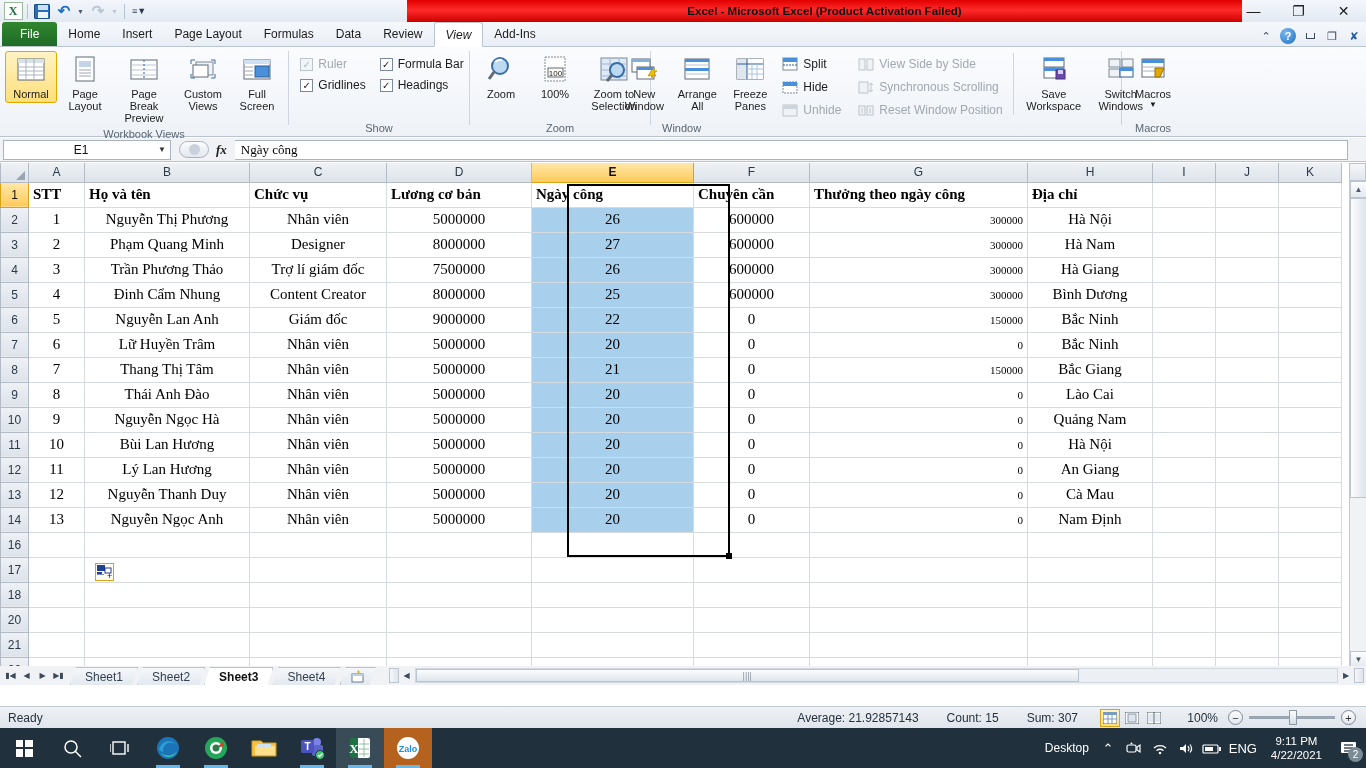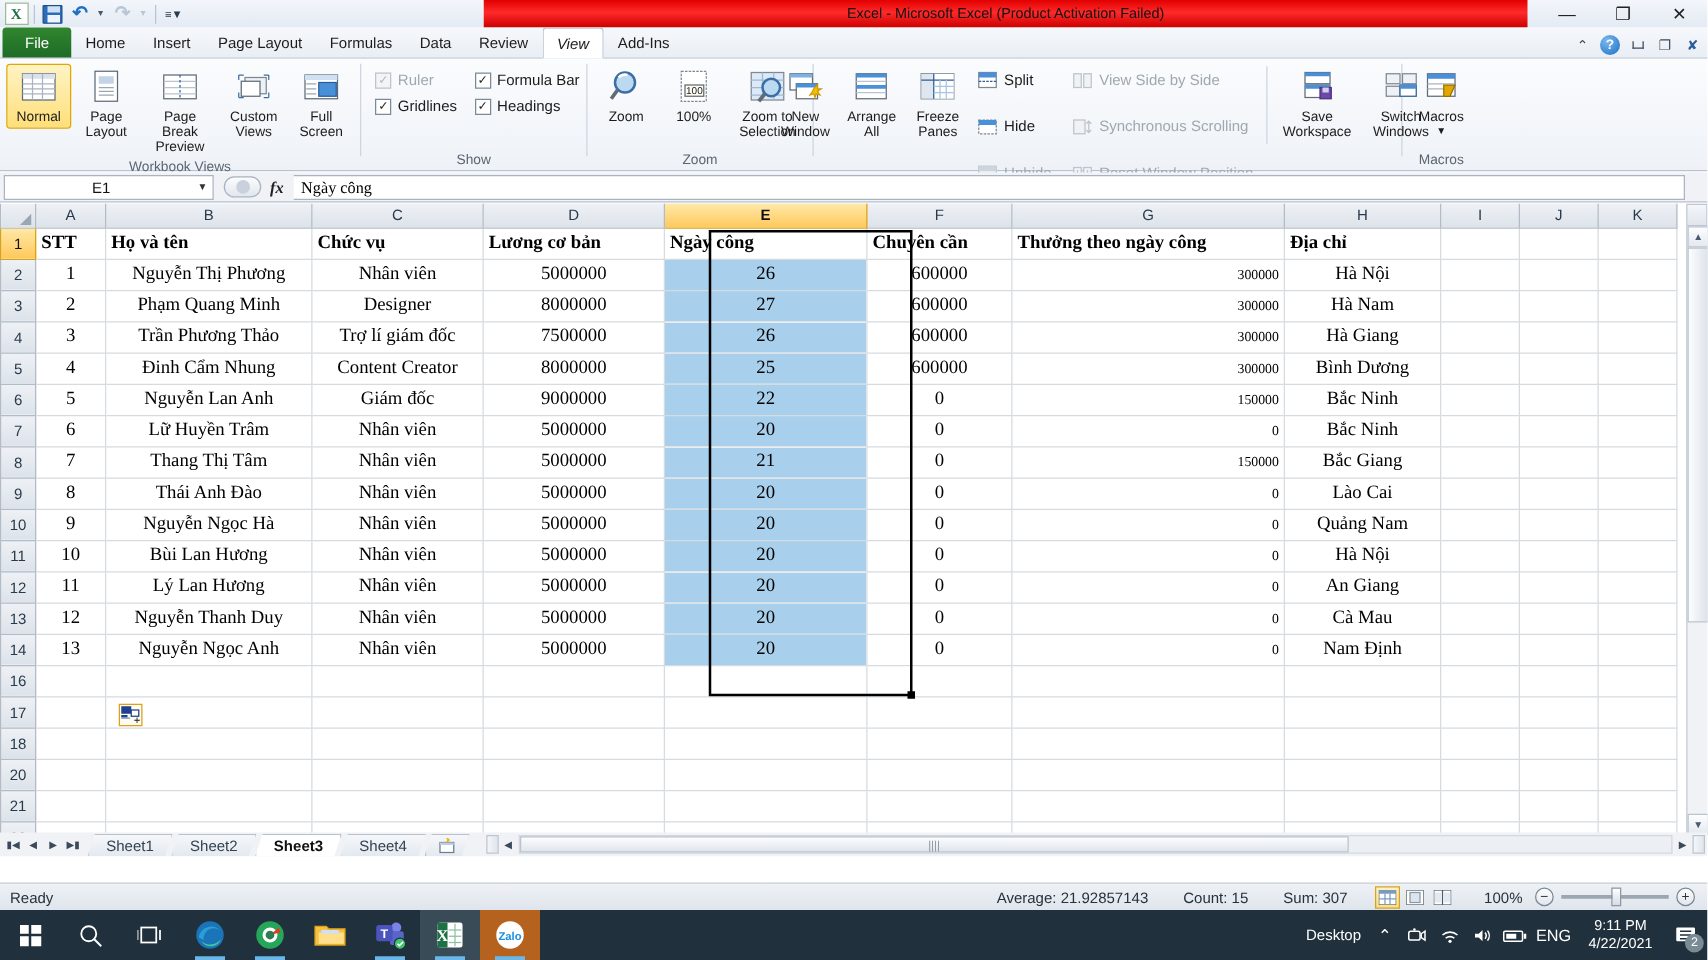--- a/index.html
+++ b/index.html
@@ -34,24 +34,25 @@
     position: relative; border-radius: 1px;
   }
   .save-ico::before { content:''; position:absolute; left:3px; top:0; width:10px; height:5px; background:#cfe0f2; }
   .save-ico::after  { content:''; position:absolute; left:3px; bottom:0; width:10px; height:6px; background:#eef4fb; }
   .arrow-undo, .arrow-redo {
     font-size: 15px; color: #1f6fc4; line-height: 14px; font-weight: bold;
   }
   .arrow-redo { color: #b9c6d4; }
   .tiny-dd { font-size: 7px; color: #4a5a6a; margin-left: -1px; }
   .title-red {
-    position: absolute; left: 387px; top: 0; width: 835px; height: 22px;
+    position: absolute; left: 407px; top: 0; width: 835px; height: 22px;
     background: linear-gradient(to bottom, #e10000, #ff2a2a 45%, #cc0000);
     color: #111; font-size: 11.5px; display: flex; align-items: center; justify-content: center;
     white-space: nowrap;
+    font-weight: bold;
   }
   .wbtns { position: absolute; right: 0; top: 0; display: flex; height: 22px; }
   .wbtn {
     width: 45px; height: 22px; display: flex; align-items: center; justify-content: center;
     font-size: 14px; color: #222; cursor: pointer;
   }
 
   
   .tabstrip {
     position: absolute; left: 0; top: 22px; width: 1366px; height: 25px;
@@ -108,21 +109,21 @@
 
   .chkrow { display: flex; flex-direction: column; gap: 7px; padding-top: 6px; }
   .chkitem { display: flex; align-items: center; gap: 5px; font-size: 12px; color: #1c1c1c; cursor: pointer; white-space: nowrap; }
   .chkitem.dis { color: #a0a8b0; }
   .chkbox {
     width: 13px; height: 13px; border: 1px solid #7a8a9a; background: #fff;
     display: flex; align-items: center; justify-content: center; font-size: 10px; color: #1c1c1c;
   }
   .chkbox.dis { border-color: #bcc4cc; color: #b0b8c0; background: #f2f4f7; }
 
-  .smallrow { display: flex; flex-direction: column; gap: 19px; padding-top: 4px; }
+  .smallrow { display: flex; flex-direction: column; gap: 5px; padding-top: 4px; }
   .smallbtn { display: flex; align-items: center; gap: 5px; font-size: 12px; color: #1c1c1c;
     cursor: pointer; padding: 1px 3px; border-radius: 2px; white-space: nowrap; }
   .smallbtn.dis { color: #a0a8b0; }
   .sico { width: 16px; height: 16px; position: relative; flex: none; }
 
   
   .fbar {
     position: absolute; left: 0; top: 138px; width: 1366px; height: 24px;
     background: #f0f2f5; display: flex; align-items: center; border-bottom: 1px solid #b8c4d2;
   }

